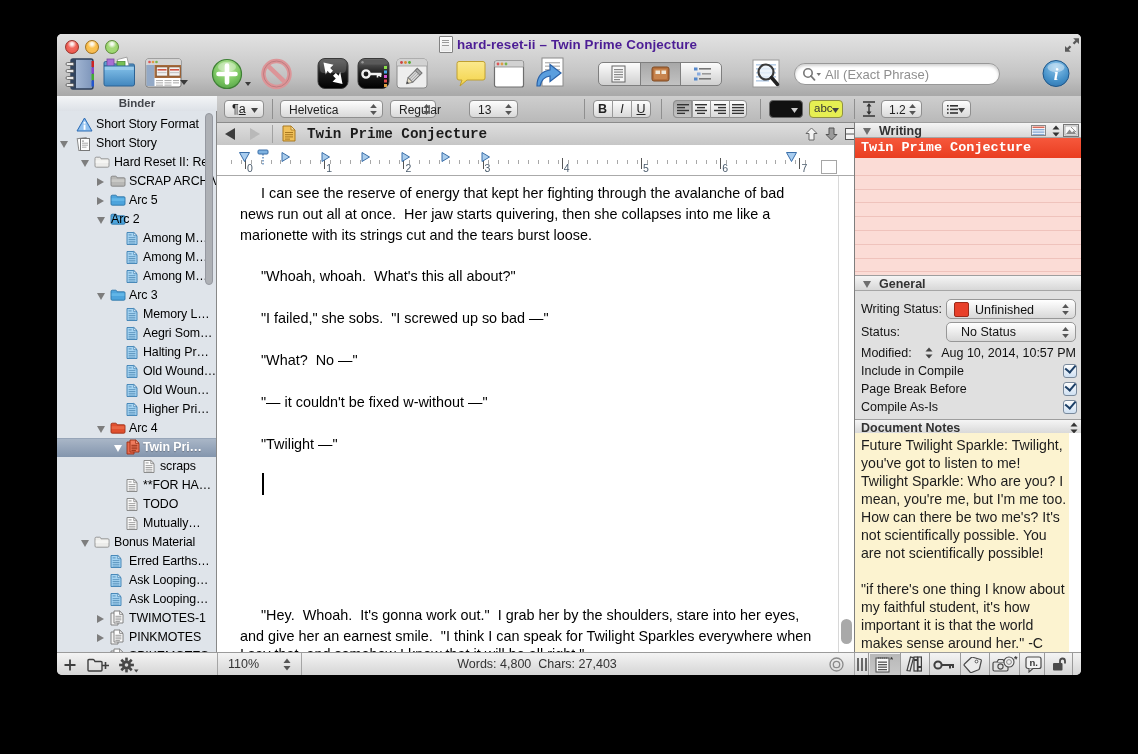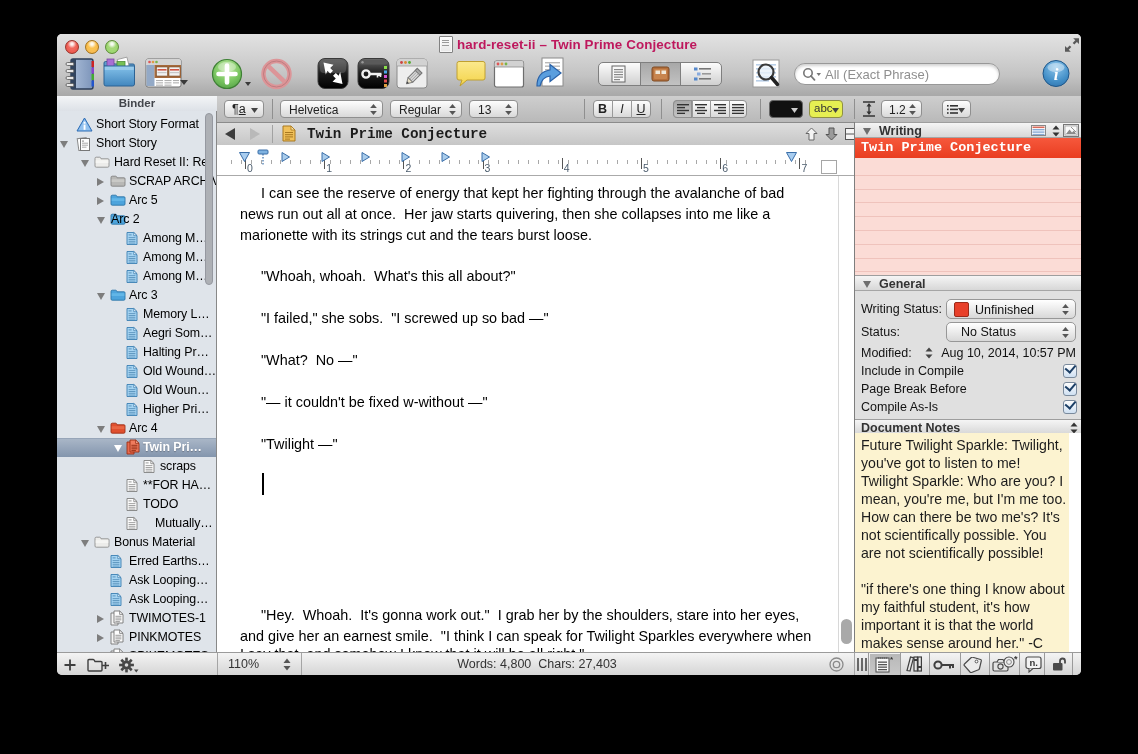--- a/index.html
+++ b/index.html
@@ -5,21 +5,21 @@
 html,body{margin:0;padding:0;background:#000;}
 body{width:1138px;height:754px;position:relative;overflow:hidden;font-family:"Liberation Sans",sans-serif;}
 #win{position:absolute;left:57px;top:34px;width:1024px;height:641px;border-radius:5px;overflow:hidden;background:#c9c9c9;box-shadow:inset 0 1px 0 rgba(255,255,255,0.55);}
 .abs{position:absolute;}
 
 #topchrome{left:0;top:0;width:1024px;height:62px;background:linear-gradient(#e2e2e2,#d3d3d3 21px,#c3c3c3 42px,#a8a8a8);border-bottom:1px solid #767676;}
 .tl{width:12px;height:12px;border-radius:50%;top:6px;}
 #tl-r{left:8px;background:radial-gradient(circle at 50% 25%,rgba(255,255,255,0.9) 0 10%,rgba(255,255,255,0) 40%),radial-gradient(circle at 50% 40%,#f0695f 0 40%,#dd4237 75%,#b53129);border:0.5px solid #99342c;box-shadow:inset 0 -2px 3px rgba(255,120,110,0.5);}
 #tl-y{left:28px;background:radial-gradient(circle at 50% 25%,rgba(255,255,255,0.9) 0 10%,rgba(255,255,255,0) 40%),radial-gradient(circle at 50% 40%,#fac24f 0 40%,#f0a123 75%,#c57f1c);border:0.5px solid #a2741f;box-shadow:inset 0 -2px 3px rgba(255,220,140,0.5);}
 #tl-g{left:48px;background:radial-gradient(circle at 50% 25%,rgba(255,255,255,0.9) 0 10%,rgba(255,255,255,0) 40%),radial-gradient(circle at 50% 40%,#a5d877 0 40%,#82c353 75%,#649e3e);border:0.5px solid #5e8c39;box-shadow:inset 0 -2px 3px rgba(190,240,150,0.5);}
-#wtitle{left:400px;top:3px;height:16px;font-size:13.4px;font-weight:700;color:#be185d;letter-spacing:0.1px;}
+#wtitle{left:400px;top:3px;height:16px;font-size:13.4px;font-weight:700;color:#4c1d95;letter-spacing:0.1px;}
 #proxyicon{left:382px;top:2px;width:12px;height:15px;background:linear-gradient(#fdfdfd,#e8e8e8);border:1px solid #828282;border-radius:1px;box-shadow:inset 0 0 0 1px rgba(255,255,255,0.6);}
 #proxyicon:after{content:"";position:absolute;left:2px;top:3px;width:7px;height:7px;background:repeating-linear-gradient(#9a9a9a 0 1px,transparent 1px 2.5px);}
 #zoomarrows{left:1007px;top:3px;width:16px;height:16px;}
 
 #fmtbar{left:160px;top:62px;width:864px;height:26px;background:linear-gradient(#cecece,#b9b9b9);border-bottom:1px solid #8b8b8b;}
 .fbtn{position:absolute;top:4px;height:18px;background:linear-gradient(#fdfdfd,#d9d9d9);border:1px solid #8f8f8f;border-radius:4px;box-sizing:border-box;font-size:12px;color:#222;}
 .fsep{position:absolute;top:3px;width:1px;height:20px;background:#8f8f8f;}
 .stepper{position:absolute;right:5px;top:3px;width:7px;height:11px;}
 
 #bheader{left:0;top:62px;width:160px;height:15px;background:linear-gradient(#f3f5f7,#dde1e7);border-bottom:1px solid #b7bcc4;text-align:center;font-size:11.5px;font-weight:700;color:#43464c;line-height:14px;}
@@ -298,21 +298,21 @@
         </svg>
       </div>
 <div class="fsep" style="left:55px;"></div>
 <div class="fbtn" style="left:63px;width:103px;">
         <span style="position:absolute;left:8px;top:1.5px;">Helvetica</span>
         <svg class="stepper" width="7" height="11" viewBox="0 0 7 11">
           <path d="M3.5 0 L6.8 4 L0.2 4 Z" fill="#555"></path>
           <path d="M3.5 11 L6.8 7 L0.2 7 Z" fill="#555"></path>
         </svg>
       </div>
-<div class="fbtn" style="left:173px;width:72px;">
+<div class="fbtn" style="left:173px;width:46px;">
         <span style="position:absolute;left:8px;top:1.5px;">Regular</span>
         <svg class="stepper" width="7" height="11" viewBox="0 0 7 11">
           <path d="M3.5 0 L6.8 4 L0.2 4 Z" fill="#555"></path>
           <path d="M3.5 11 L6.8 7 L0.2 7 Z" fill="#555"></path>
         </svg>
       </div>
 <div class="fbtn" style="left:252px;width:49px;">
         <span style="position:absolute;left:8px;top:1.5px;">13</span>
         <svg class="stepper" width="7" height="11" viewBox="0 0 7 11">
           <path d="M3.5 0 L6.8 4 L0.2 4 Z" fill="#555"></path>
@@ -644,21 +644,21 @@
 <div class="brow" style="top:401px;">
 <span style="position:absolute;left:69px;top:2px;line-height:0;"><svg width="12" height="15" viewBox="0 0 12 15">
               <path d="M1 1.5 L7.8 1.5 L11 4.7 L11 13.5 L1 13.5 Z" fill="#fcfcfc" stroke="#808080" stroke-width="0.9"></path>
               <path d="M7.8 1.5 L7.8 4.7 L11 4.7 Z" fill="#fff" stroke="#808080" stroke-width="0.8"></path>
               <rect x="2.6" y="6.2" width="6.8" height="0.9" fill="#9a9a9a"></rect>
               <rect x="2.6" y="8" width="6.8" height="0.9" fill="#9a9a9a"></rect>
               <rect x="2.6" y="9.8" width="6.8" height="0.9" fill="#9a9a9a"></rect>
               <rect x="2.6" y="11.6" width="6.8" height="0.9" fill="#9a9a9a"></rect>
               <rect x="2.6" y="3.4" width="3" height="1" fill="#9a9a9a"></rect>
             </svg></span>
-<span class="lbl" style="left:86px;margin-left:12px;">Mutually…</span>
+<span class="lbl" style="left:86px;">Mutually…</span>
 </div>
 <div class="brow" style="top:420px;">
 <span class="disc ddown" style="left:24px;"></span>
 <span style="position:absolute;left:37px;top:2px;line-height:0;"><svg width="16" height="13" viewBox="0 0 16 13">
               <path d="M1 3.5 Q1 2.2 2.2 2.2 L5.6 2.2 Q6.4 2.2 6.7 3 L7 3.8 L14 3.8 Q15 3.8 15 4.8 L15 11 Q15 12.2 13.8 12.2 L2.2 12.2 Q1 12.2 1 11 Z" fill="#ececea" stroke="#8f8f8f" stroke-width="0.9"></path>
               <path d="M1.6 5.2 L14.4 5.2 L14.4 8 L1.6 8 Z" fill="#fafaf8" opacity="0.65"></path>
             </svg></span>
 <span class="lbl" style="left:57px;">Bonus Material</span>
 </div>
 <div class="brow" style="top:439px;">

